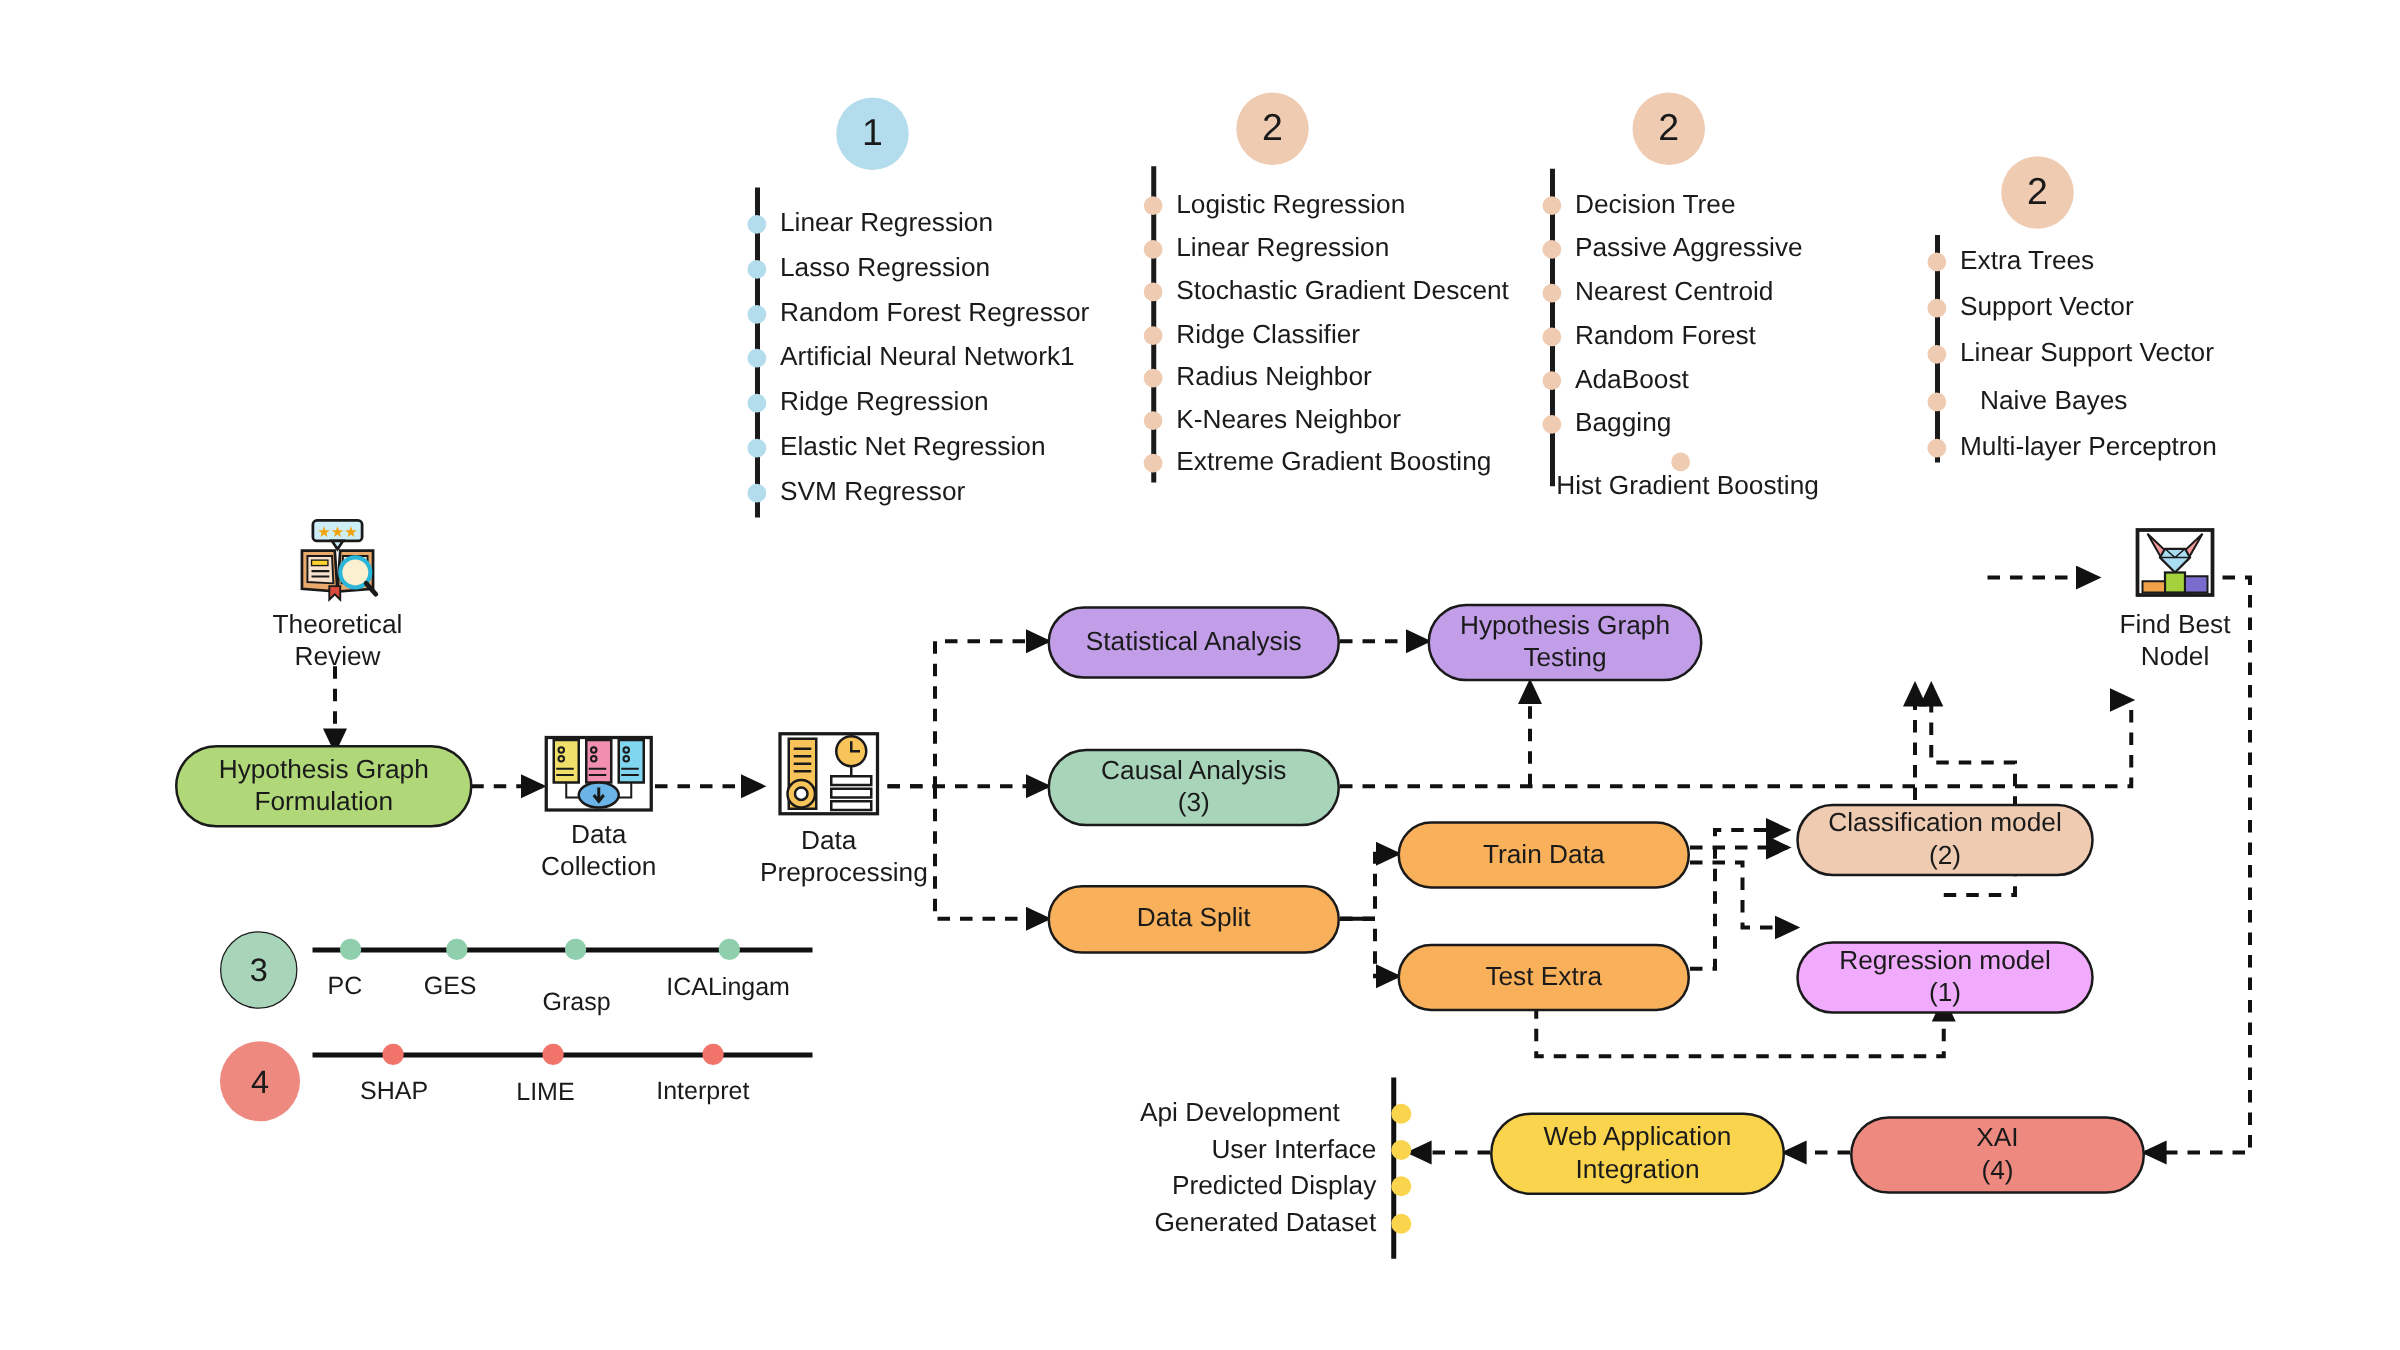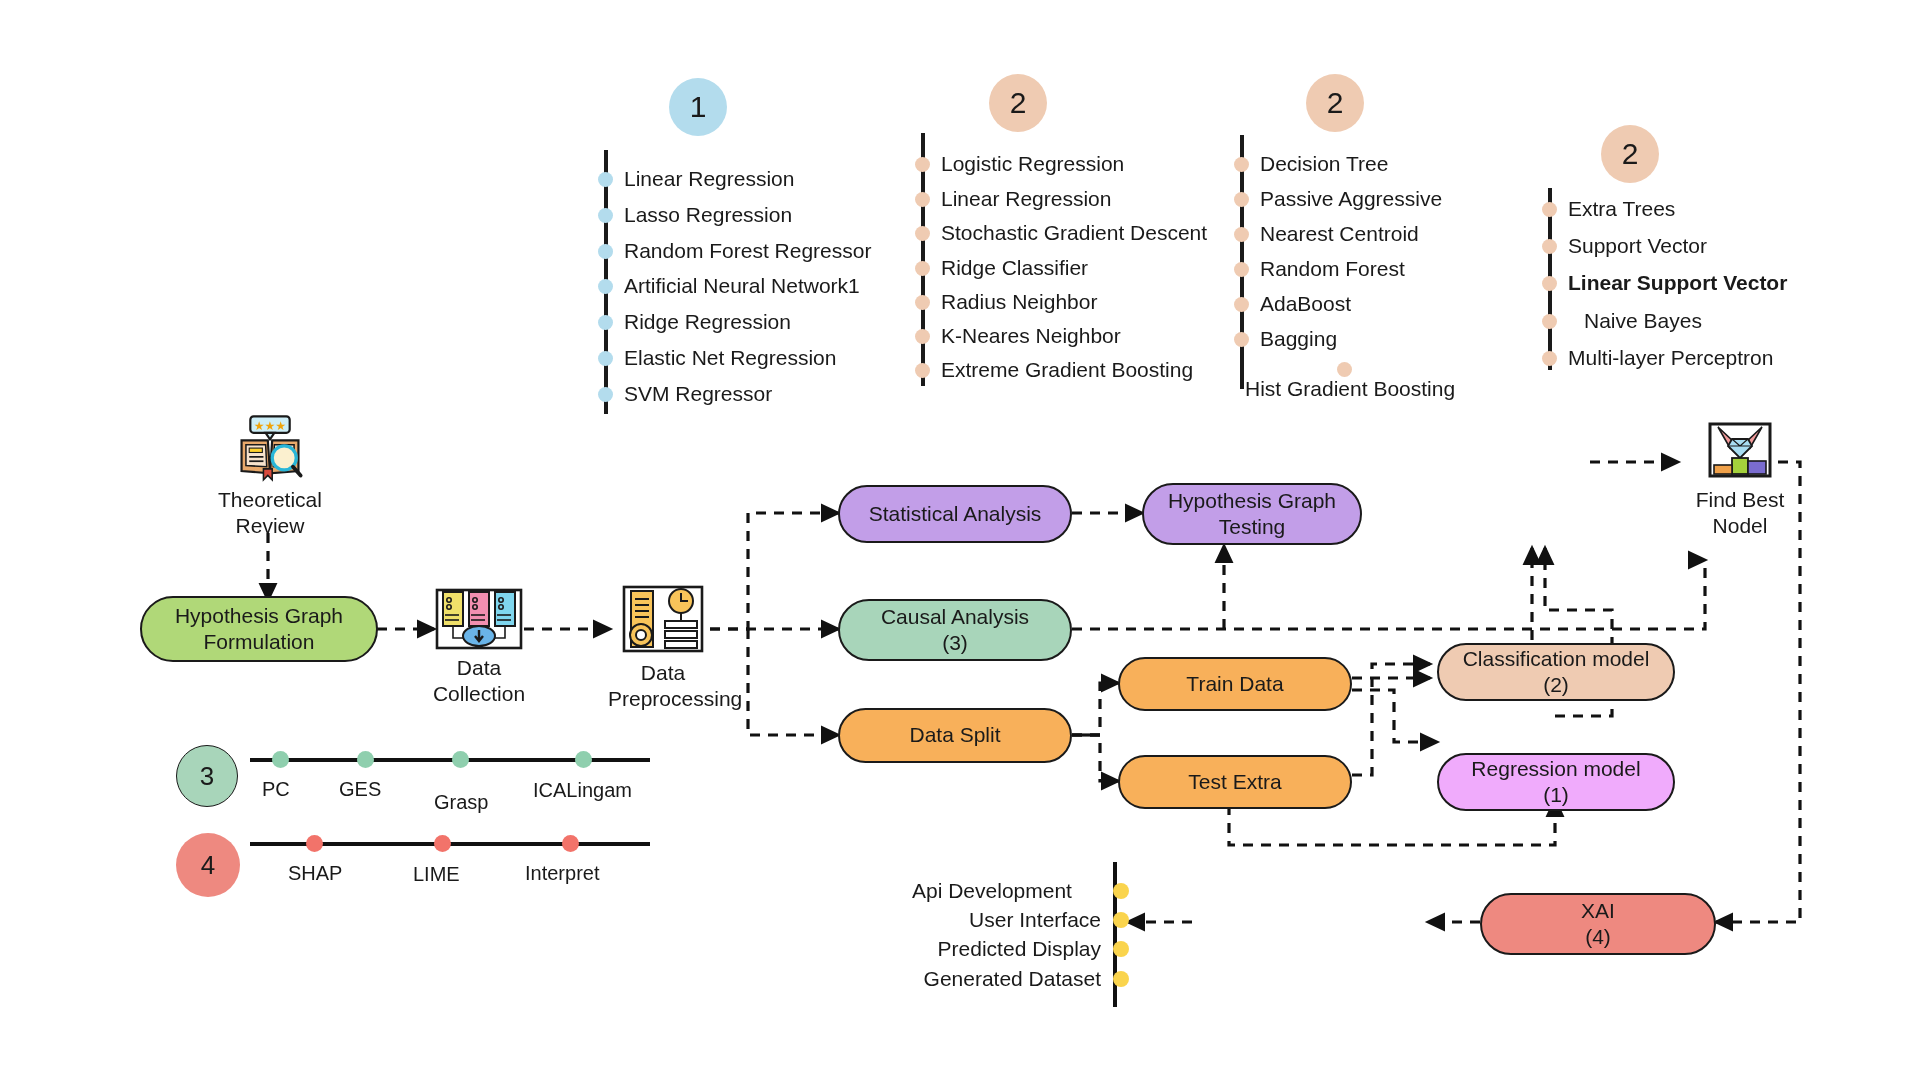--- a/index.html
+++ b/index.html
@@ -184,21 +184,21 @@
     <div class="tl-badge" style="left:1601px; top:125px; width:58px; height:58px; background:#efcbb2;">2</div>
     <div class="tl-axis" style="left:1548px; top:188px; height:182px;"></div>
     <div class="tl-item" style="left:1542px; top:197px;">
       <span class="tl-dot" style="background:#efcbb2;"></span>
       <span class="tl-label">Extra Trees</span>
     </div>
     <div class="tl-item" style="left:1542px; top:234px;">
       <span class="tl-dot" style="background:#efcbb2;"></span>
       <span class="tl-label">Support Vector</span>
     </div>
-    <div class="tl-item" style="left:1542px; top:271px;font-weight:bold;">
+    <div class="tl-item" style="left:1542px; top:271px;">
       <span class="tl-dot" style="background:#efcbb2;"></span>
       <span class="tl-label">Linear Support Vector</span>
     </div>
     <div class="tl-item" style="left:1542px; top:309px;gap:16px;">
       <span class="tl-dot" style="background:#efcbb2;"></span>
       <span class="tl-label">Naive Bayes</span>
     </div>
     <div class="tl-item" style="left:1542px; top:346px;">
       <span class="tl-dot" style="background:#efcbb2;"></span>
       <span class="tl-label">Multi-layer Perceptron</span>
@@ -386,20 +386,24 @@
   <div class="node" style="left:1437px; top:753px; width:238px; height:58px; background:#f0abfc; flex-direction:column;justify-content:center;">
     <span>Regression model</span>
     <span class="sub">(1)</span>
   </div>
 
   <div class="node" style="left:1480px; top:893px; width:236px; height:62px; background:#ee8980; flex-direction:column;">
     <span>XAI</span>
     <span class="sub">(4)</span>
   </div>
 
+  <div class="node" style="left:1192px; top:890px; width:236px; height:66px; background:#fad44d;">
+    <span style="white-space:pre-line;">Web Application
+Integration</span>
+  </div>
 
   <div>
     <div class="mini-badge" style="left:176px; top:745px; width:62px; height:62px; background:#a8d5ba;">3</div>
     <div class="mini-axis" style="left:250px; top:758px; width:400px;"></div>
     <div class="mini-dot" style="left:272px; top:751px; background:#8fcfae;"></div>
     <div class="mini-dot" style="left:357px; top:751px; background:#8fcfae;"></div>
     <div class="mini-dot" style="left:452px; top:751px; background:#8fcfae;"></div>
     <div class="mini-dot" style="left:575px; top:751px; background:#8fcfae;"></div>
     <div class="mini-lab" style="left:262px; top:778px;">PC</div>
     <div class="mini-lab" style="left:339px; top:778px;">GES</div>

